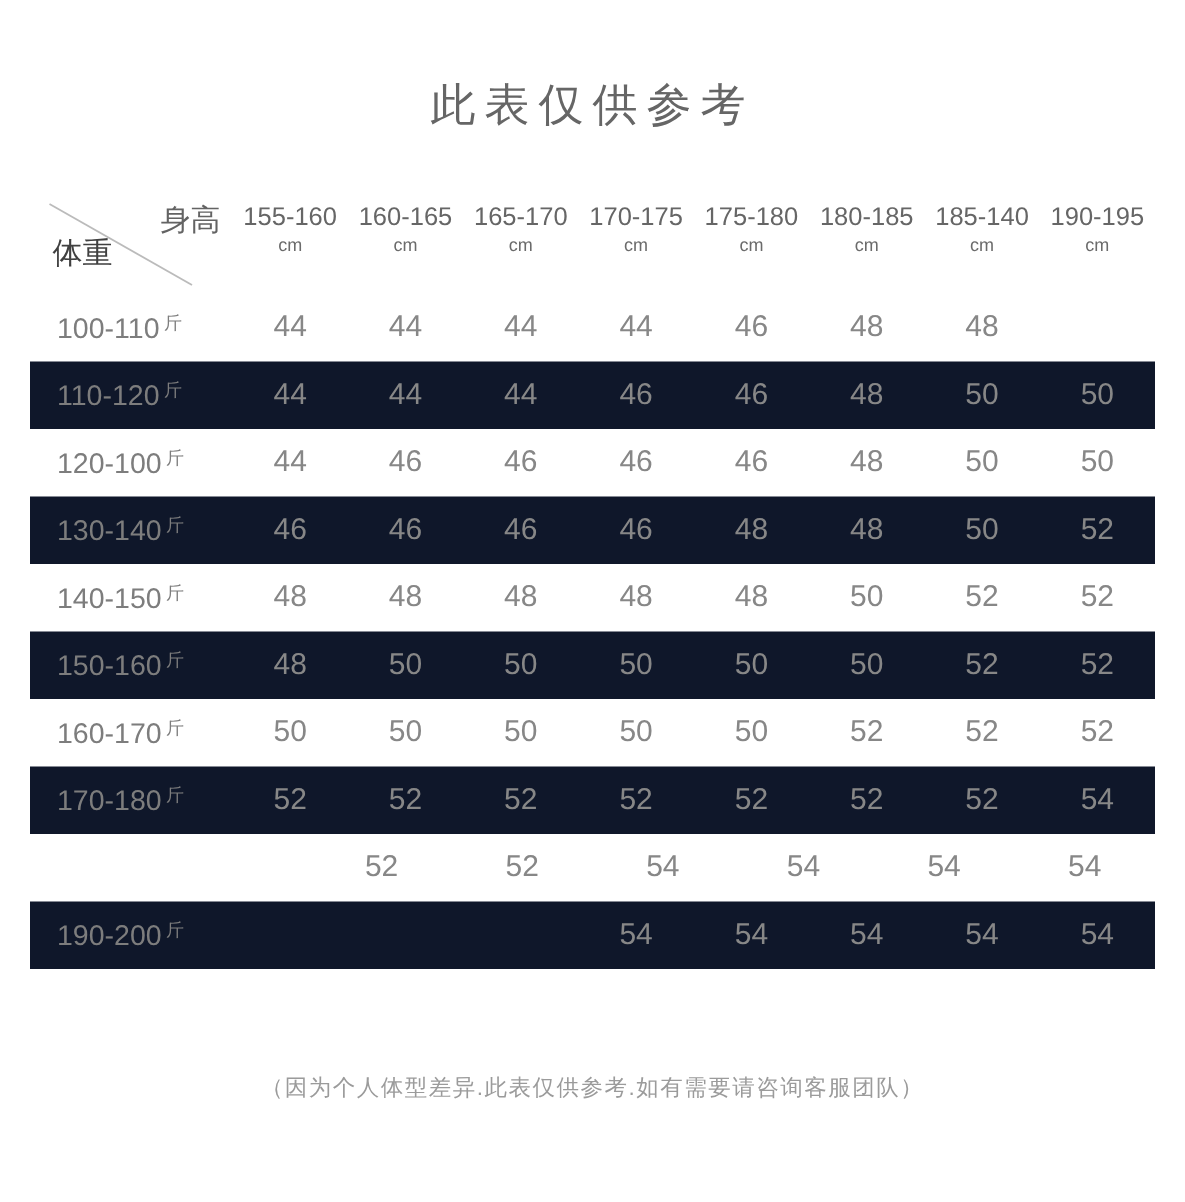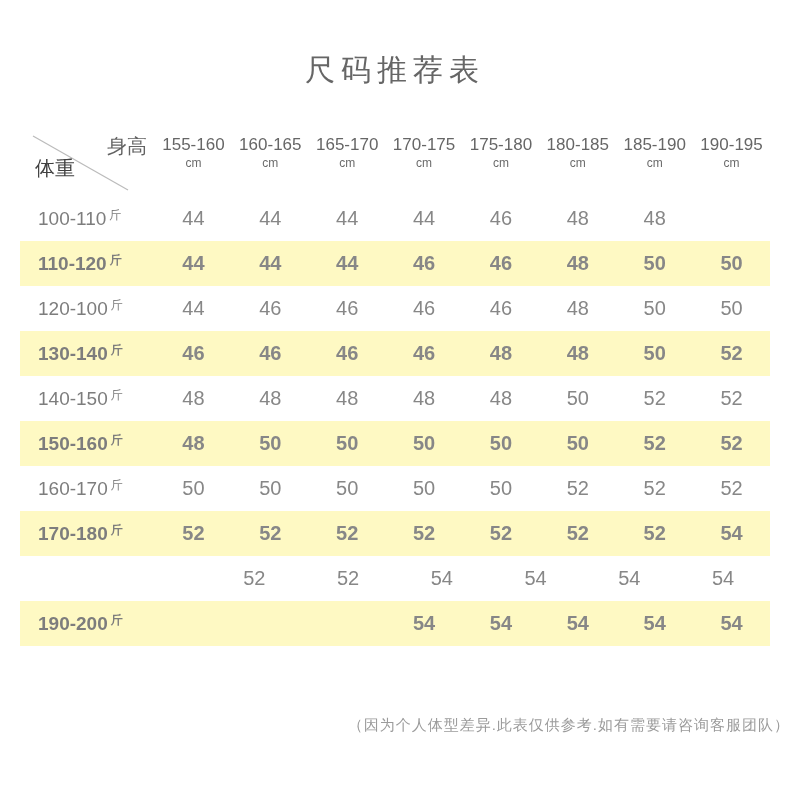--- a/index.html
+++ b/index.html
@@ -77,21 +77,21 @@
     font-size: 12px;
     color: #6b6b6b;
     margin-top: 1px;
   }
 
   .tbody .row {
     display: flex;
     align-items: center;
     height: 45px;
   }
-  .tbody .row.striped { background: #fef9c3; font-weight: bold; }
+  .tbody .row.striped { background: #0f172a; }
   .wcell {
     width: 135px;
     flex: 0 0 135px;
     box-sizing: border-box;
     padding-left: 18px;
     font-size: 19px;
     color: #7d7d7d;
     white-space: nowrap;
   }
   .wcell .wunit {
@@ -101,32 +101,32 @@
   }
   .vcell {
     flex: 1;
     text-align: center;
     font-size: 20px;
     color: #878787;
   }
 
   .footer-note {
     margin: 70px 0 0 0;
-    text-align: right;
+    text-align: center;
     font-size: 15px;
     letter-spacing: 1px;
     color: #9b9b9b;
   }
 </style>
 </head>
 <body>
 
 <div class="page">
 
-  <h1 class="title">尺码推荐表</h1>
+  <h1 class="title">此表仅供参考</h1>
 
   <div class="size-table">
 
     <div class="header-row">
       <div class="corner-cell">
         <svg width="135" height="76" viewBox="0 0 135 76">
           <line x1="13" y1="16" x2="108" y2="70" stroke="#bbbbbb" stroke-width="1.2"></line>
         </svg>
         <span class="corner-top">身高</span>
         <span class="corner-bottom">体重</span>
@@ -150,21 +150,21 @@
           </div>
           <div class="col-h">
             <span class="range">175-180</span>
             <span class="unit">cm</span>
           </div>
           <div class="col-h">
             <span class="range">180-185</span>
             <span class="unit">cm</span>
           </div>
           <div class="col-h">
-            <span class="range">185-190</span>
+            <span class="range">185-140</span>
             <span class="unit">cm</span>
           </div>
           <div class="col-h">
             <span class="range">190-195</span>
             <span class="unit">cm</span>
           </div>
         </div>
     </div>
 
     <div class="tbody" id="rows">

